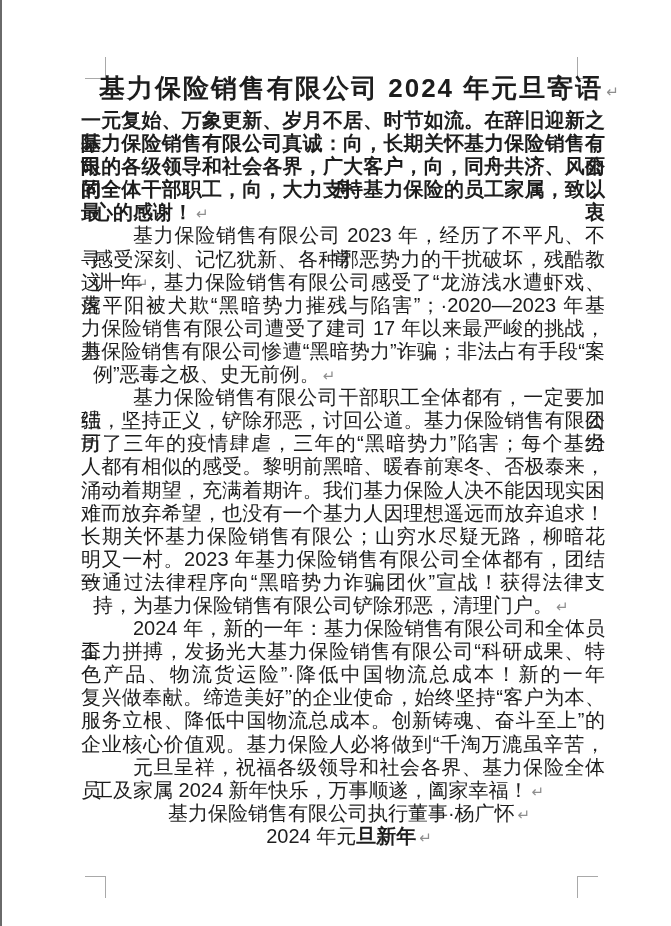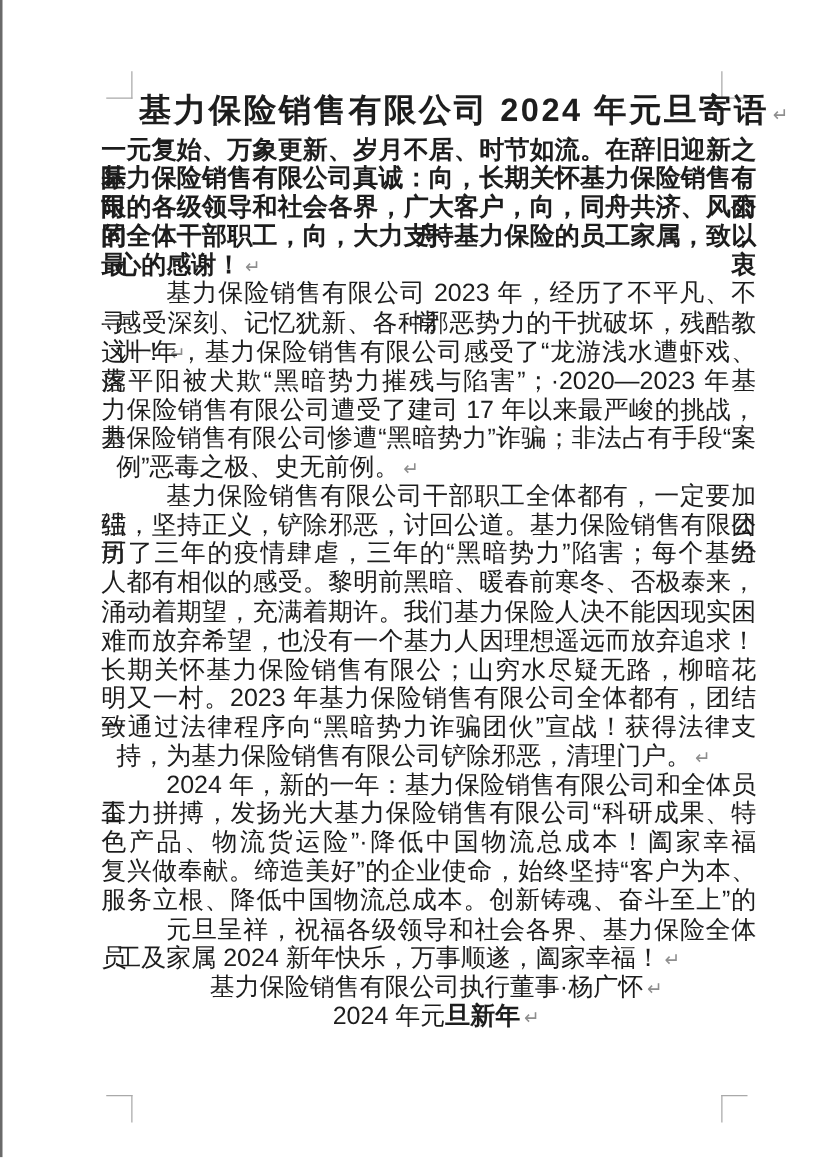--- a/index.html
+++ b/index.html
@@ -22,21 +22,21 @@
   .crop.tl { left: 85px;  top: 57px;  border-right: 1px solid var(--crop-color); border-bottom: 1px solid var(--crop-color); }
   .crop.tr { left: 577px; top: 57px;  border-left: 1px solid var(--crop-color);  border-bottom: 1px solid var(--crop-color); }
   .crop.bl { left: 85px;  top: 876px; border-right: 1px solid var(--crop-color); border-top: 1px solid var(--crop-color); }
   .crop.br { left: 577px; top: 876px; border-left: 1px solid var(--crop-color);  border-top: 1px solid var(--crop-color); }
   .content {
     position: absolute;
     left: 81px; top: 71px;
     width: 524px;
   }
   .doc-title {
-    margin: 0 0 0 30px;
+    margin: 0 0 0 18px;
     font-size: 26px;
     font-weight: bold;
     letter-spacing: 2px;
     line-height: 34px;
     height: 38px;
     white-space: nowrap;
   }
   .line {
     font-size: 20px;
     line-height: 23.1px;
@@ -96,23 +96,24 @@
           <div class="line"><span>涌动着期望，充满着期许。我们基力保险人决不能因现实困</span></div>
           <div class="line"><span>难而放弃希望，也没有一个基力人因理想遥远而放弃追求！</span></div>
           <div class="line"><span>长期关怀基力保险销售有限公；山穷水尽疑无路，柳暗花</span></div>
           <div class="line"><span>明又一村。2023 年基力保险销售有限公司全体都有，团结一</span></div>
           <div class="line"><span>致通过法律程序向“黑暗势力诈骗团伙”宣战！获得法律支</span></div>
           <div class="line end"><span>持，为基力保险销售有限公司铲除邪恶，清理门户。</span><span class="pmark">↵</span></div>
         </div>
         <div class="para">
           <div class="line indent"><span>2024 年，新的一年：基力保险销售有限公司和全体员工</span></div>
           <div class="line"><span>奋力拼搏，发扬光大基力保险销售有限公司“科研成果、特</span></div>
-          <div class="line"><span>色产品、物流货运险”·降低中国物流总成本！阖家幸福</span></div>
+          <div class="line"><span>色产品、物流货运险”·降低中国物流总成本！新的一年</span></div>
           <div class="line"><span>复兴做奉献。缔造美好”的企业使命，始终坚持“客户为本、</span></div>
           <div class="line"><span>服务立根、降低中国物流总成本。创新铸魂、奋斗至上”的</span></div>
+          <div class="line"><span>企业核心价值观。基力保险人必将做到“千淘万漉虽辛苦，</span></div>
         </div>
         <div class="para">
           <div class="line indent"><span>元旦呈祥，祝福各级领导和社会各界、基力保险全体员</span></div>
           <div class="line end"><span>工及家属 2024 新年快乐，万事顺遂，阖家幸福！</span><span class="pmark">↵</span></div>
         </div>
         <div class="para center">
           <div class="line end"><span>基力保险销售有限公司执行董事·杨广怀</span><span class="pmark">↵</span></div>
         </div>
         <div class="para center">
           <div class="line end"><span class="seg">2024 年元</span><span class="seg bold">旦新年</span><span class="pmark">↵</span></div>

